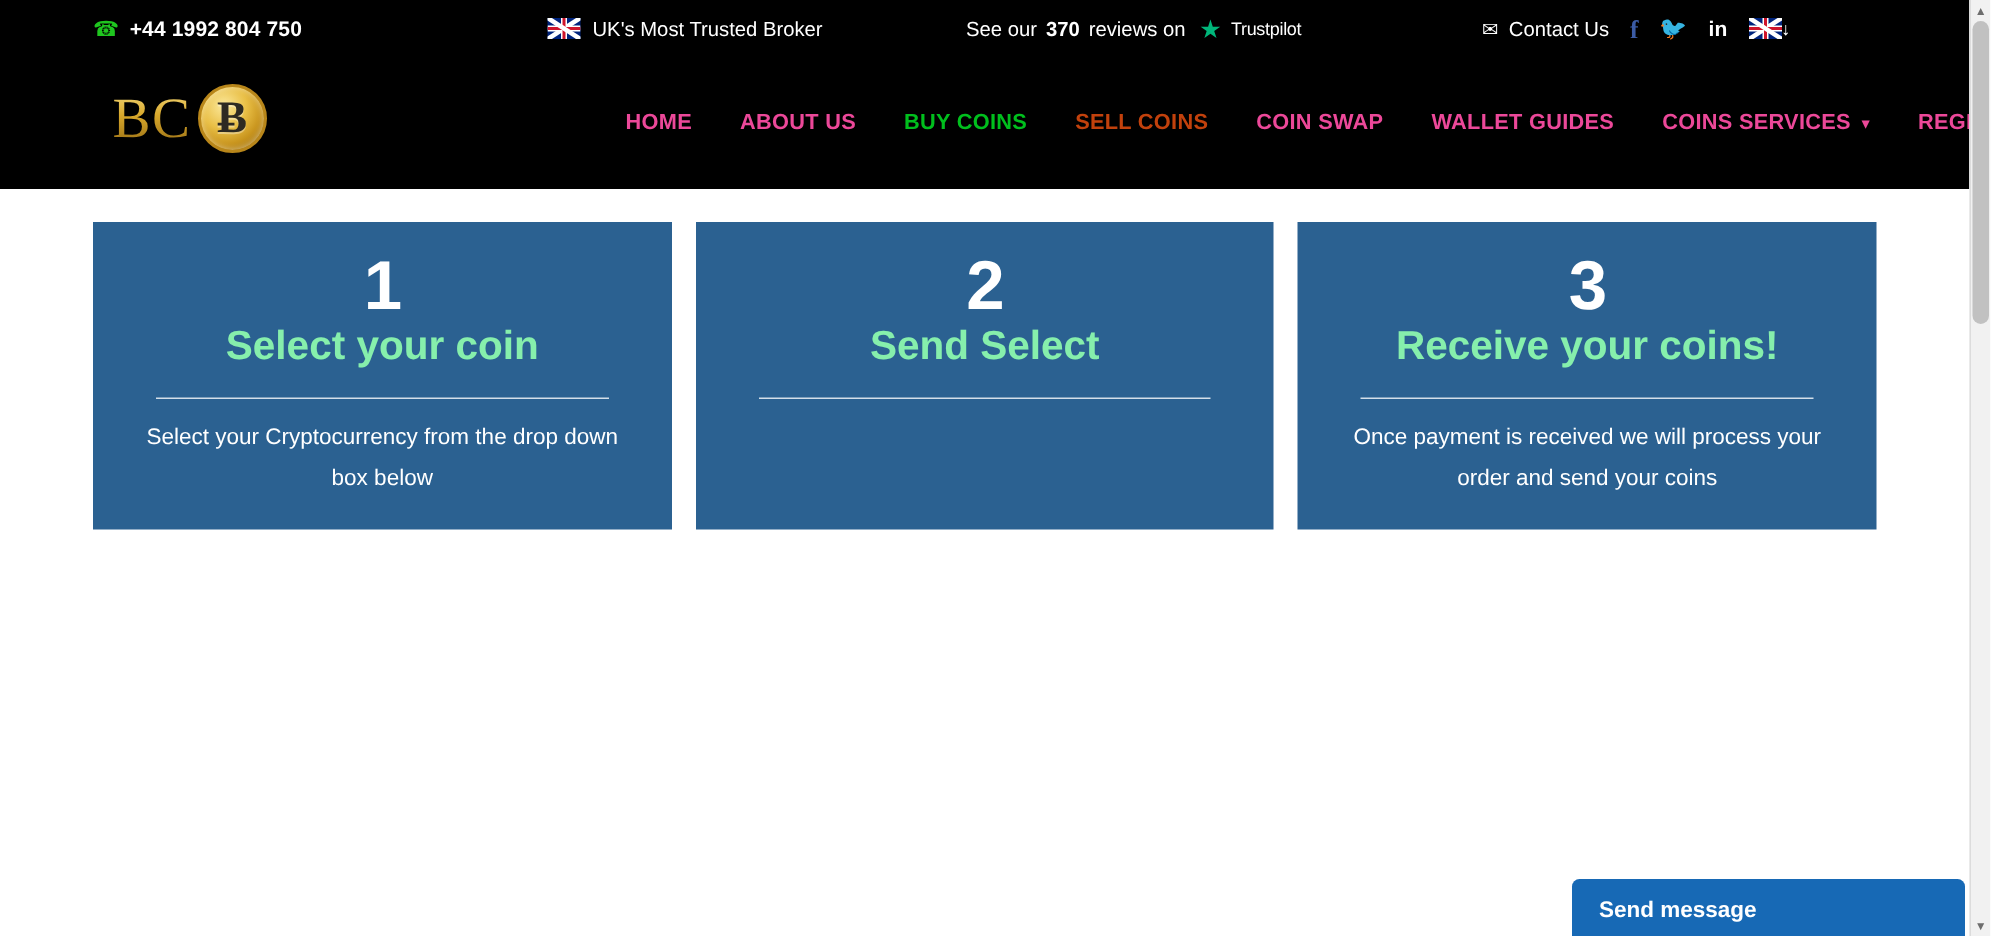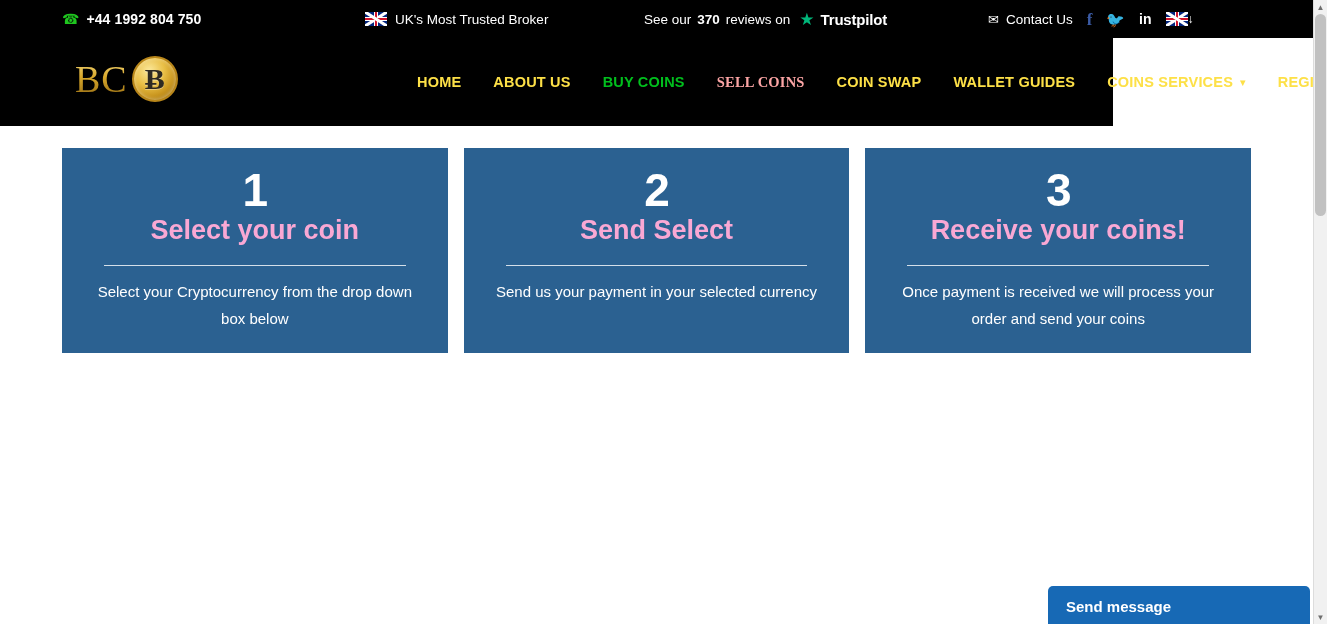--- a/index.html
+++ b/index.html
@@ -18,21 +18,21 @@
   .topbar {
     background: #000; height: 38px; width: 1313px;
     display: flex; align-items: center; position: relative;
     font-size: 13.5px; color: #fff;
   }
   .tb-phone { position: absolute; left: 62px; display: flex; align-items: center; gap: 7px; }
   .tb-phone .num { font-weight: bold; font-size: 14px; letter-spacing: .1px; }
   .tb-trusted { position: absolute; left: 365px; display: flex; align-items: center; gap: 8px; }
   .tb-reviews { position: absolute; left: 644px; display: flex; align-items: center; gap: 6px; }
   .tb-reviews .cnt { font-weight: bold; }
-  .tp-word { font-weight: bold; font-size: 15px; letter-spacing: -.2px; }
+  .tp-word { font-weight: normal; font-size: 12px; letter-spacing: -.2px; }
   .tb-right { position: absolute; left: 988px; display: flex; align-items: center; gap: 14px; }
   .contact { display: flex; align-items: center; gap: 7px; }
   .soc { font-weight: bold; font-size: 15px; cursor: pointer; line-height: 1; }
   .soc.fb { color: #3b5ba5; font-family: "Liberation Serif", serif; font-size: 17px; }
   .soc.tw { color: #30a3e6; }
   .soc.li { color: #fff; font-size: 14px; }
   .flagwrap { display: flex; align-items: center; gap: 1px; }
 
   
   .ukflag {
@@ -47,21 +47,21 @@
   .ukflag::before { transform: translateX(-50%) rotate(57deg); }
   .ukflag::after  { transform: translateX(-50%) rotate(-57deg); }
   .ukflag i.h { position: absolute; left: 0; top: 5px; width: 100%; height: 4px; background: #fff; }
   .ukflag i.v { position: absolute; top: 0; left: 9px; width: 4px; height: 100%; background: #fff; }
   .ukflag i.h2 { position: absolute; left: 0; top: 6px; width: 100%; height: 2px; background: #cf142b; }
   .ukflag i.v2 { position: absolute; top: 0; left: 10px; width: 2px; height: 100%; background: #cf142b; }
   .flag-caret { color: #fff; font-size: 12px; margin-left: -1px; }
 
   
   .navbar {
-    background: #000; height: 88px; width: 1113px;
+    background: #000; height: 88px; width: 1313px;
     display: flex; align-items: center; position: relative;
   }
   .logo { position: absolute; left: 75px; top: 18px; display: flex; align-items: center;
           font-family: "Liberation Serif", serif; }
   .logo .lt {
     font-size: 38px; font-weight: normal; letter-spacing: 1px;
     background: linear-gradient(180deg,#f7e08a 0%,#d8a82b 45%,#8d6410 100%);
     -webkit-background-clip: text; background-clip: text; color: transparent;
   }
   .coin {
@@ -71,37 +71,37 @@
     box-shadow: inset 0 0 4px rgba(255,255,255,.5);
   }
   .coin span {
     position: absolute; inset: 0; display: flex; align-items: center; justify-content: center;
     font-family: "Liberation Serif", serif; font-weight: bold; font-size: 30px;
     color: #2e2a22; text-shadow: 0 1px 0 rgba(255,255,255,.35);
   }
 
   .menu { position: absolute; left: 417px; display: flex; align-items: center; gap: 0; }
   .menu a {
-    color: #fde047; text-decoration: none; font-size: 14.5px; font-weight: bold;
+    color: #ec4899; text-decoration: none; font-size: 14.5px; font-weight: bold;
     letter-spacing: .2px; padding: 0 16px; display: flex; align-items: center; gap: 7px;
     white-space: nowrap;
   }
   .menu a:first-child { padding-left: 0; }
   .menu a.green { color: #00bf1d; align-items: center; }
-  .menu a.red { color: #fca5a5; font-family: Liberation Serif, serif; }
+  .menu a.red { color: #c2410c; }
   .caret { font-size: 11px; font-weight: normal; }
 
   
   .steps { display: flex; gap: 16px; padding: 22px 62px 0 62px; }
   .card {
     background: #2b6191; color: #fff; flex: 1; height: 205px;
     padding: 18px 28px 0 28px; text-align: center;
   }
   .card .num { font-size: 46px; font-weight: bold; line-height: 1.08; letter-spacing: -1px; }
-  .card .ttl { font-size: 27px; font-weight: bold; color: #f9a8d4; line-height: 1.2; margin-top: -2px; }
+  .card .ttl { font-size: 27px; font-weight: bold; color: #86efac; line-height: 1.2; margin-top: -2px; }
   .card hr { border: none; border-top: 1px solid rgba(255,255,255,.8); margin: 19px 14px 0 14px; }
   .card .desc { font-size: 15px; line-height: 1.78; margin-top: 13px; }
 
   
   .formzone { position: relative; margin-top: 44px; height: 240px; }
 
   
   .chat {
     position: absolute; left: 1048px; top: 586px; width: 262px; height: 48px;
     background: #1769b5; color: #fff; border-radius: 5px 5px 0 0;
@@ -217,21 +217,20 @@
     <div class="card">
       <div class="num">1</div>
       <div class="ttl">Select your coin</div>
       <hr>
       <div class="desc">Select your Cryptocurrency from the drop down box below</div>
     </div>
     <div class="card">
       <div class="num">2</div>
       <div class="ttl">Send Select</div>
       <hr>
-      <div class="desc">Send us your payment in your selected currency</div>
     </div>
     <div class="card">
       <div class="num">3</div>
       <div class="ttl">Receive your coins!</div>
       <hr>
       <div class="desc">Once payment is received we will process your order and send your coins</div>
     </div>
   </div>
 
   <div class="formzone">

